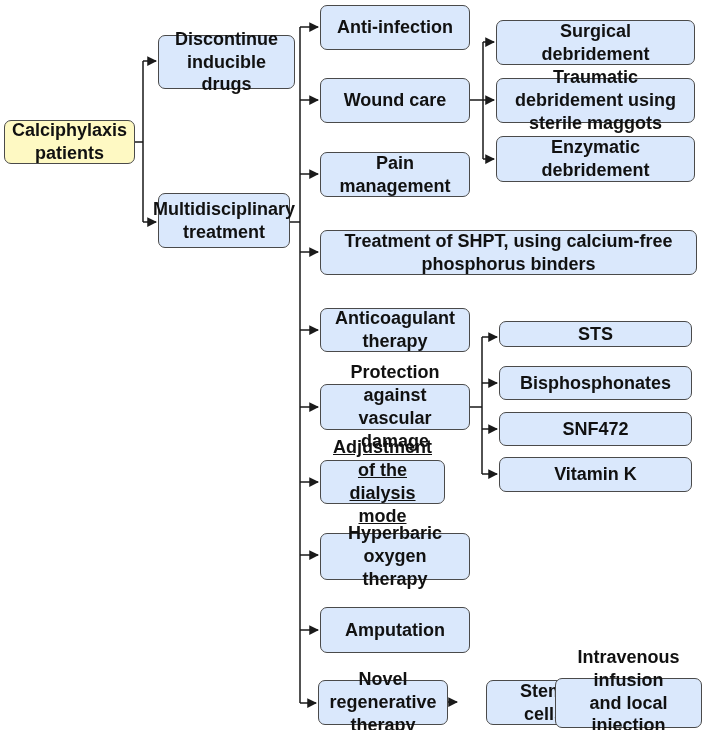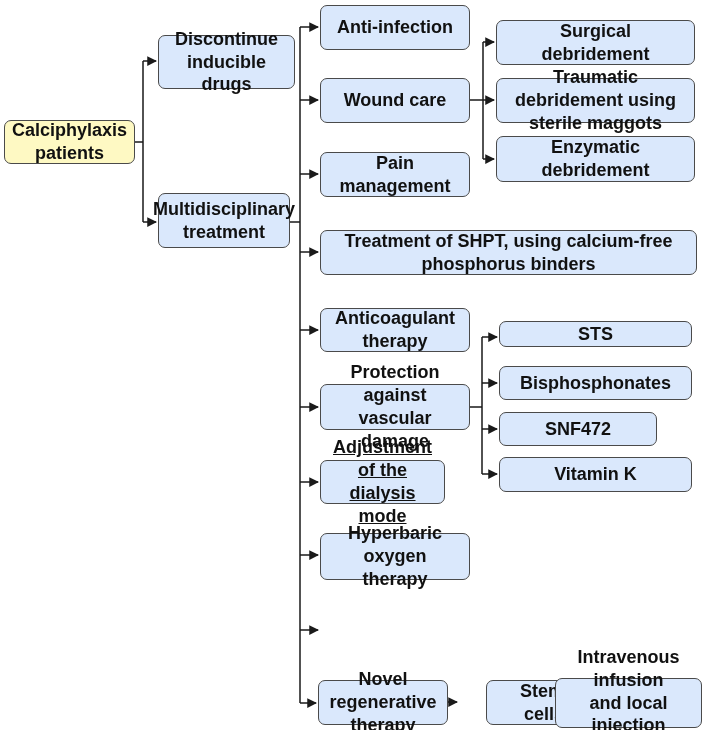--- a/index.html
+++ b/index.html
@@ -42,21 +42,21 @@
   #n-novel            { left:318px; top:680px; width:130px; height:45px; }
   #n-stem_cells       { left:486px; top:680px; width:82px;  height:45px;text-align:right; }
   #n-intravenous      { left:555px; top:678px; width:147px; height:50px; }
 
   #n-surgical         { left:496px; top:20px;  width:199px; height:45px; }
   #n-traumatic        { left:496px; top:78px;  width:199px; height:45px; }
   #n-enzymatic        { left:496px; top:136px; width:199px; height:46px; }
 
   #n-sts              { left:499px; top:321px; width:193px; height:21px; }
   #n-bisphosphonates  { left:499px; top:366px; width:193px; height:34px; }
-  #n-snf472           { left:499px; top:412px; width:158px; height:34px; }
+  #n-snf472           { left:499px; top:412px; width:193px; height:34px; }
   #n-vitamin_k        { left:499px; top:457px; width:193px; height:35px; }
 </style>
 </head>
 <body>
 
 <div id="figure">
 
   <svg id="wires" width="708" height="730" viewBox="0 0 708 730" stroke="#1a1a1a" stroke-width="1.5" fill="none">
     <defs>
       <marker id="arrow" viewBox="0 0 10 10" refX="9" refY="5" markerWidth="6.5" markerHeight="6.5" orient="auto">
@@ -106,20 +106,21 @@
   <div class="node" id="n-wound_care">Wound care</div>
   <div class="node" id="n-shpt">Treatment of SHPT, using calcium-free phosphorus binders</div>
   <div class="node" id="n-pain_management">Pain management</div>
   <div class="node" id="n-anticoagulant">Anticoagulant therapy</div>
   <div class="node" id="n-protection">Protection against
 vascular damage</div>
   <div class="node" id="n-adjustment">Adjustment of the
 dialysis mode</div>
   <div class="node" id="n-hyperbaric">Hyperbaric oxygen
 therapy</div>
+  <div class="node" id="n-amputation">Amputation</div>
   <div class="node" id="n-novel">Novel regenerative
 therapy</div>
   <div class="node" id="n-stem_cells">Stem cells</div>
   <div class="node" id="n-intravenous">Intravenous infusion
 and local injection
 of hAMSCs</div>
 
   <div class="node" id="n-surgical">Surgical
 debridement</div>
   <div class="node" id="n-traumatic">Traumatic debridement using

